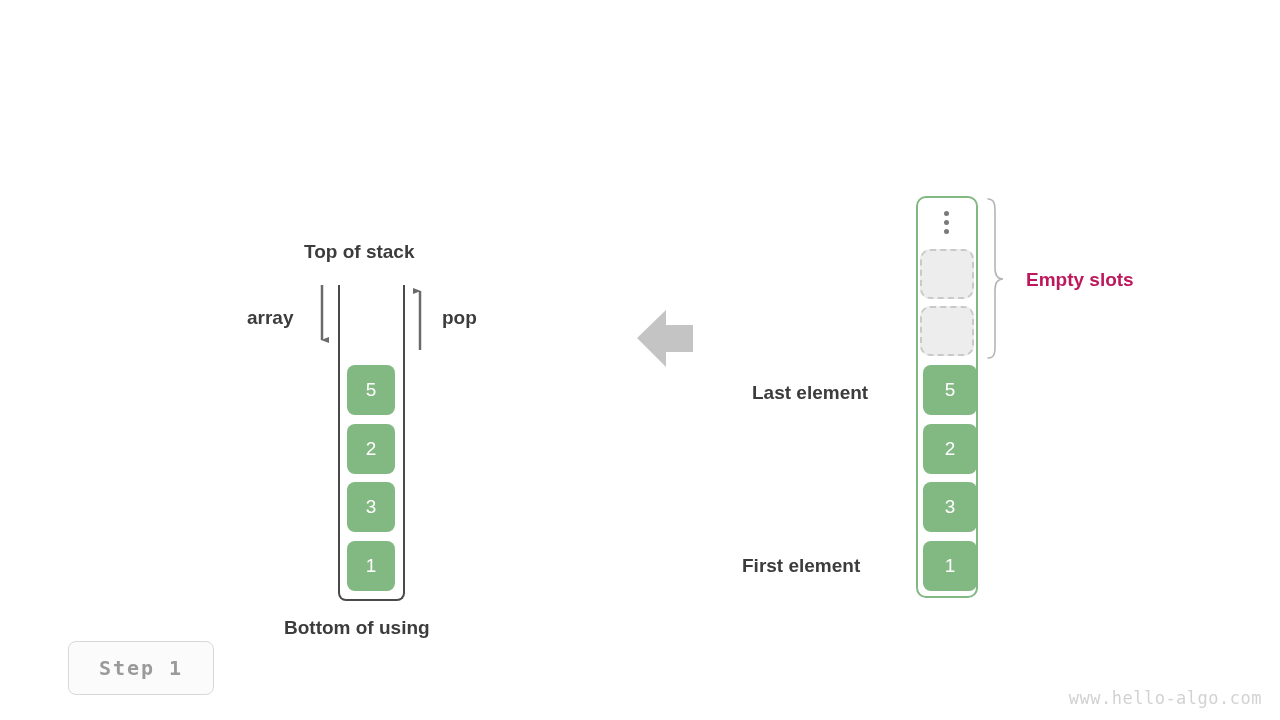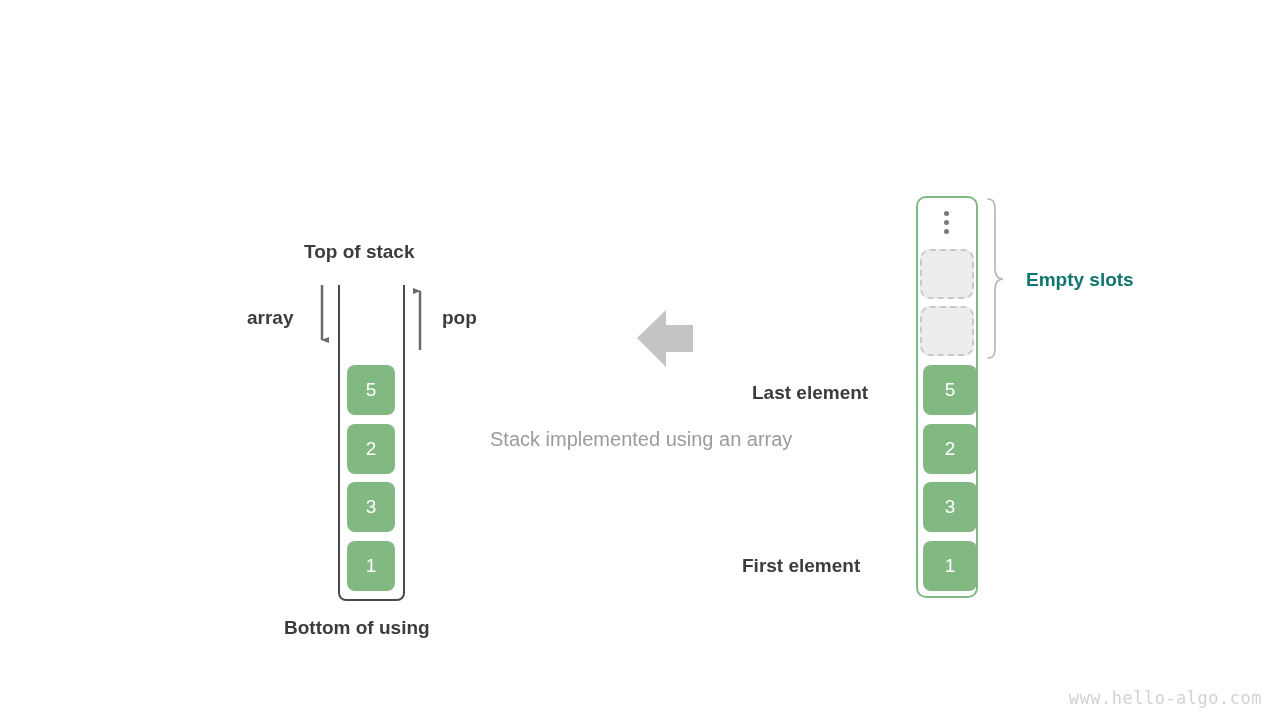--- a/index.html
+++ b/index.html
@@ -30,21 +30,21 @@
     white-space: nowrap;
   }
   .label-gray {
     position: absolute;
     color: #9b9b9b;
     font-size: 19px;
     white-space: nowrap;
   }
   .label-gray-bold {
     position: absolute;
-    color: #0f766e;
+    color: #be185d;
     font-weight: bold;
     font-size: 19px;
     white-space: nowrap;
   }
 
   
   #left-stack-group { position: absolute; left: 0; top: 0; }
 
   .stack-wall {
     position: absolute;
@@ -182,21 +182,20 @@
     <div class="cell" style="left:315px; top:365px;">5</div>
     <div class="cell" style="left:315px; top:424px;">2</div>
     <div class="cell" style="left:315px; top:482px;">3</div>
     <div class="cell" style="left:315px; top:541px;">1</div>
   </div>
 
   <svg width="1280" height="720">
     <path d="M605,338 L634,310 L634,325 L661,325 L661,352 L634,352 L634,367 Z" fill="#c4c4c4"></path>
   </svg>
 
-  <div class="label-gray" style="left:458px; top:428px; font-size:20px;">Stack implemented using an array</div>
 
   <div>
 
     <div class="array-frame"></div>
 
     <div class="dots">
       <span></span>
         <span></span>
         <span></span>
     </div>
@@ -214,16 +213,17 @@
                C966,279 963,283 963,290 L963,346 C963,352 963,358 956,358" fill="none" stroke="#b5b5b5" stroke-width="1.6" stroke-linecap="round"></path>
     </svg>
 
     <div class="label-gray-bold" style="left:994px; top:269px;">Empty slots</div>
 
     <div class="label-bold" style="left:720px; top:382px;">Last element</div>
 
     <div class="label-bold" style="left:710px; top:555px;">First element</div>
   </div>
 
+  <div class="step-box">Step 1</div>
 
   <div class="watermark">www.hello-algo.com</div>
 
 </div>
 
 </body></html>

